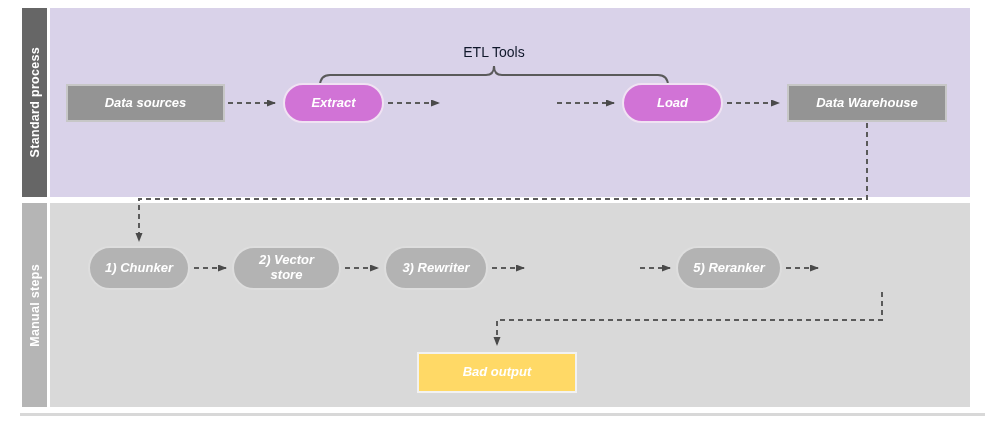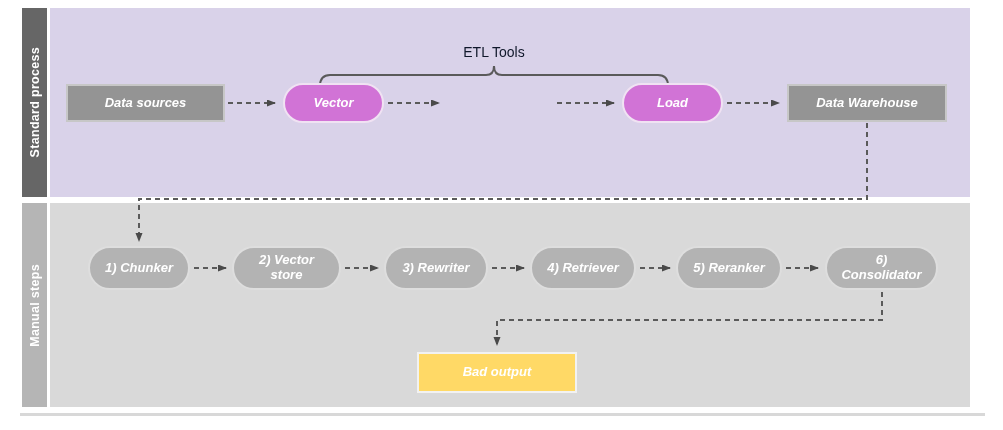--- a/index.html
+++ b/index.html
@@ -81,44 +81,38 @@
     </g>
     <path d="M320,86 Q320,75 330,75 L486,75 Q494,75 494,66 Q494,75 502,75 L658,75 Q668,75 668,86" stroke="#5a5a5a" stroke-width="2" fill="none"></path>
   </svg>
 
   <div class="etl-label">ETL Tools</div>
 
   <div class="node rect-gray" style="left:66px;top:84px;width:159px;height:38px;">
     <span class="lbl">Data sources</span>
   </div>
   <div class="node pill-purple" style="left:283px;top:83px;width:101px;height:40px;">
-    <span class="lbl">Vector</span>
+    <span class="lbl">Extract</span>
   </div>
   <div class="node pill-purple" style="left:622px;top:83px;width:101px;height:40px;">
     <span class="lbl">Load</span>
   </div>
   <div class="node rect-gray" style="left:787px;top:84px;width:160px;height:38px;">
     <span class="lbl">Data Warehouse</span>
   </div>
 
   <div class="node pill-gray" style="left:88px;top:246px;width:102px;height:44px;text-align:center;">
     <span class="lbl">1) Chunker</span>
   </div>
   <div class="node pill-gray" style="left:232px;top:246px;width:109px;height:44px;">
     <span class="lbl w70">2) Vector store</span>
   </div>
   <div class="node pill-gray" style="left:384px;top:246px;width:104px;height:44px;">
     <span class="lbl">3) Rewriter</span>
   </div>
-  <div class="node pill-gray" style="left:530px;top:246px;width:106px;height:44px;">
-    <span class="lbl">4) Retriever</span>
-  </div>
   <div class="node pill-gray" style="left:676px;top:246px;width:106px;height:44px;">
     <span class="lbl">5) Reranker</span>
-  </div>
-  <div class="node pill-gray" style="left:825px;top:246px;width:113px;height:44px;">
-    <span class="lbl w92">6) Consolidator</span>
   </div>
   <div class="node rect-yellow" style="left:417px;top:352px;width:160px;height:41px;">
     <span class="lbl">Bad output</span>
   </div>
 
 </div>
 
 </body></html>

